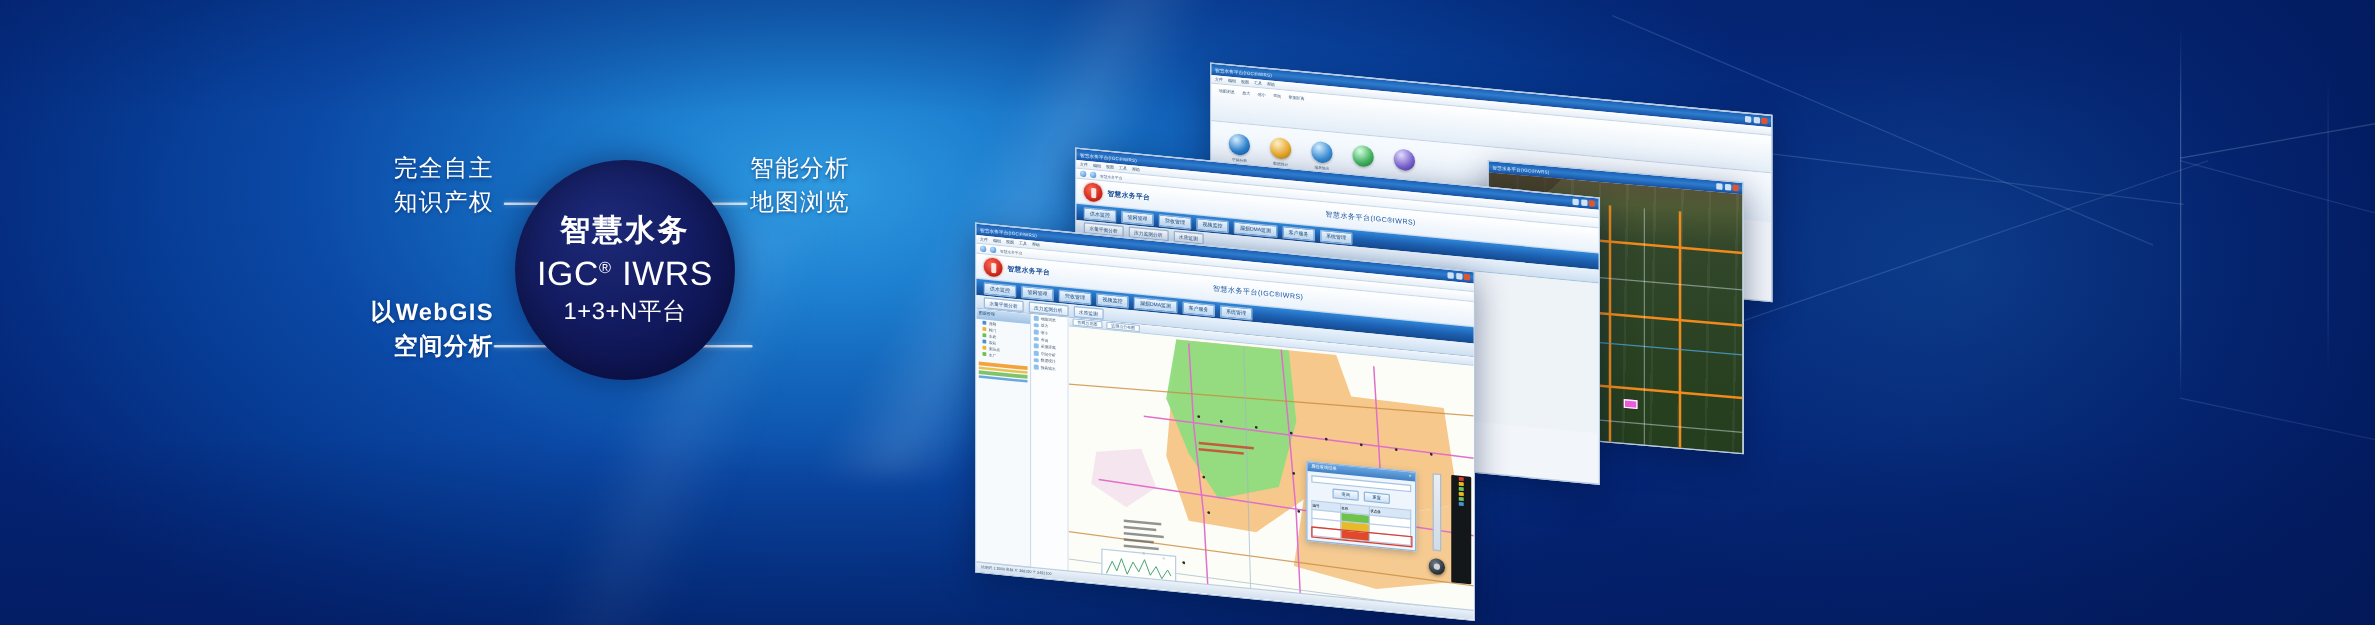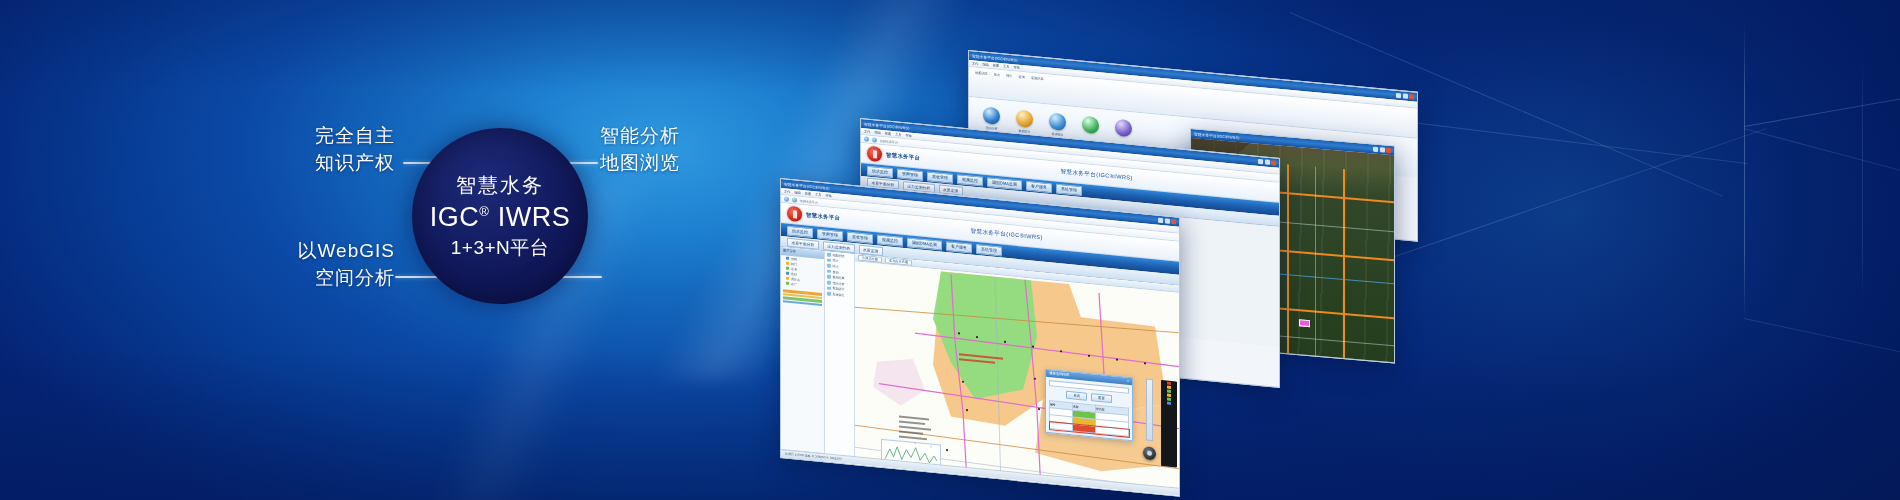--- a/index.html
+++ b/index.html
@@ -35,33 +35,33 @@
   .grid-vert{position:absolute;width:1px;background:
      linear-gradient(180deg, rgba(0,0,0,0) 0%, rgba(190,225,255,.40) 22%,
        rgba(190,225,255,.40) 78%, rgba(0,0,0,0) 100%);}
 
   
   .hub{position:absolute;left:412px;top:128px;width:176px;height:176px;border-radius:50%;
     background:radial-gradient(circle at 40% 30%, #1d2a78 0%, #141d63 42%, #0d1350 78%, #0a0f44 100%);
     box-shadow:0 0 26px rgba(5,15,70,.55), inset 0 0 30px rgba(0,0,0,.30);
     display:flex;flex-direction:column;align-items:center;justify-content:center;
     color:#fff;z-index:6;}
-  .hub-cn{font-size:20px;letter-spacing:2px;line-height:1;margin-bottom:9px;font-weight:400;}
+  .hub-cn{font-size:24px;letter-spacing:2px;line-height:1;margin-bottom:9px;font-weight:700;}
   .hub-en{font-size:27px;line-height:1;letter-spacing:.5px;white-space:nowrap;margin-bottom:7px;}
   .hub-en .reg{font-size:13px;vertical-align:super;letter-spacing:0;}
   .hub-en .sp{display:inline-block;width:9px;}
   .hub-plat{font-size:19px;line-height:1;letter-spacing:.5px;white-space:nowrap;}
 
   
   .lab{position:absolute;color:#ffffff;font-size:19px;line-height:27px;
     letter-spacing:1px;white-space:nowrap;text-shadow:0 1px 3px rgba(3,25,80,.55);z-index:5;}
   .lab.r{text-align:right;}
   .lab.l{text-align:left;}
   .lab-l1{left:195px;top:122px;width:200px;}
-  .lab-l2{left:195px;top:237px;width:200px;}
+  .lab-l2{left:195px;top:237px;width:200px;font-weight:bold;}
   .lab-r1{left:600px;top:122px;width:230px;}
   .lab-r2{left:600px;top:237px;width:230px;}
   .lab em{font-style:normal;}
 
   .conn{position:absolute;height:2px;background:rgba(255,255,255,.80);
     border-radius:1px;z-index:5;box-shadow:0 0 4px rgba(255,255,255,.35);}
   .conn-tl{left:403px;top:162px;width:62px;}
   .conn-bl{left:395px;top:276px;width:78px;}
   .conn-tr{left:538px;top:162px;width:60px;}
   .conn-br{left:530px;top:276px;width:72px;}

